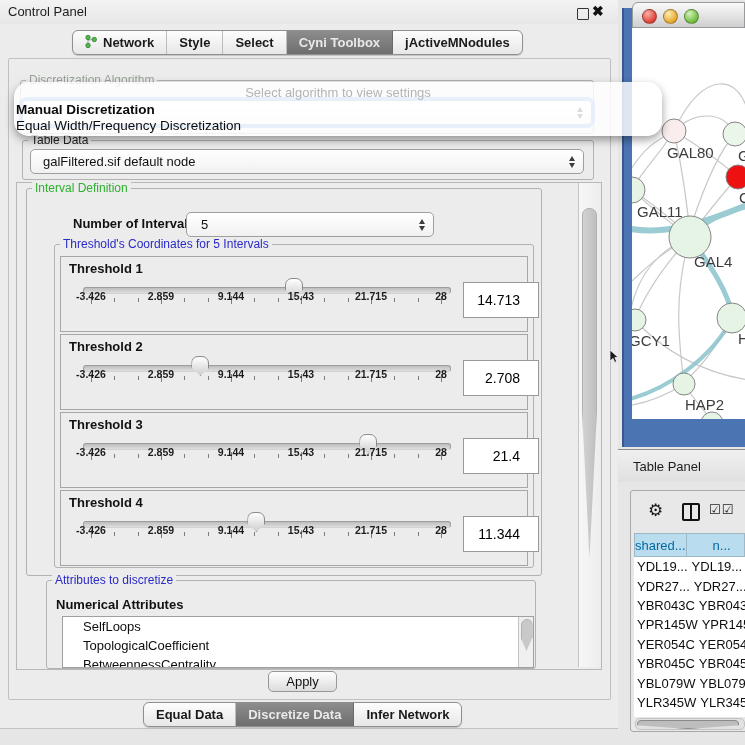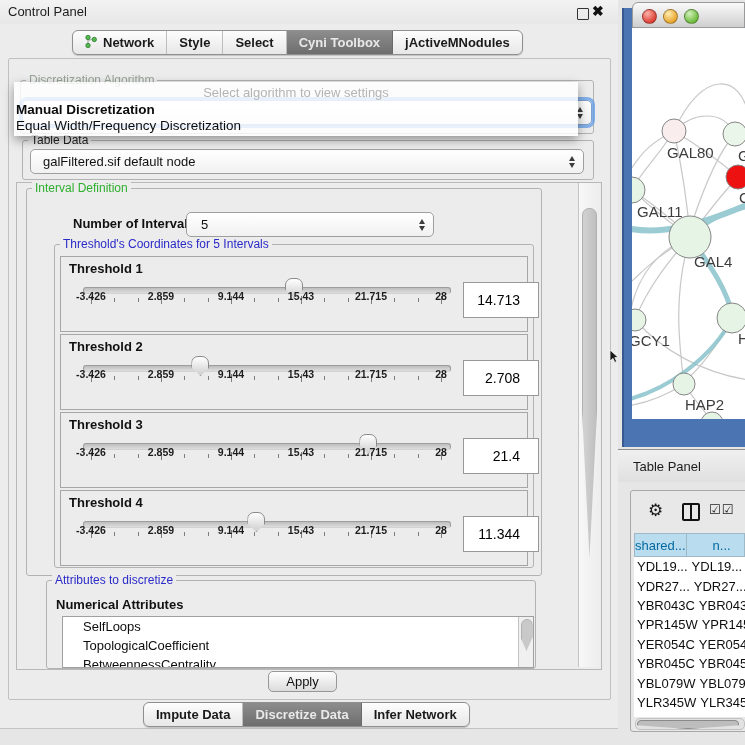--- a/index.html
+++ b/index.html
@@ -33,22 +33,22 @@
   
   .combo{position:absolute;background:linear-gradient(#ffffff,#f1f1f1);border:1px solid #9f9f9f;border-radius:5px;
          font-size:13px;color:#111;display:flex;align-items:center}
   .combo .val{padding-left:12px;white-space:nowrap}
   .combo .arrows{position:absolute;right:8px;top:50%;transform:translateY(-50%);display:flex;flex-direction:column;gap:2px;align-items:center}
   .arr-up{width:0;height:0;border-left:3.5px solid transparent;border-right:3.5px solid transparent;border-bottom:5px solid #3c3c3c}
   .arr-dn{width:0;height:0;border-left:3.5px solid transparent;border-right:3.5px solid transparent;border-top:5px solid #3c3c3c}
   .focus-ring{box-shadow:0 0 0 3px rgba(95,155,230,.75);border-color:#7d9fd0}
 
   
-  .popup{position:absolute;left:14px;top:82px;width:564px;height:54px;background:rgba(255,255,255,.82);
-         border-radius:0;box-shadow:0 4px 10px rgba(0,0,0,.38);z-index:30}
+  .popup{position:absolute;left:14px;top:82px;width:648px;height:54px;background:rgba(255,255,255,.82);
+         border-radius:15px;box-shadow:0 4px 10px rgba(0,0,0,.38);z-index:30}
   .popup .prompt{position:absolute;left:0;right:0;top:3px;text-align:center;font-size:13px;color:#b4b4b4}
   .popup .opt{position:absolute;left:2px;font-size:13.5px;color:#0c0c0c;white-space:nowrap}
   .popup .opt.sel{font-weight:bold;top:20px}
   .popup .opt.plain{top:36px}
 
   
   .viewport{position:absolute;left:16px;top:182px;width:584px;height:486px;border:1px solid #b8b8b8;background:#ececec}
   .vscroll{position:absolute;left:578px;top:183px;width:21px;height:484px;background:linear-gradient(90deg,#f7f7f7,#ededed);border-left:1px solid #c4c4c4}
   .vscroll .thumb{position:absolute;left:3px;top:25px;width:13px;height:348px;background:linear-gradient(90deg,#d2d2d2,#bfbfbf);border:1px solid #b0b0b0;border-radius:7px}
 
@@ -334,21 +334,21 @@
         <div class="attr-item">BetweennessCentrality</div>
         <div class="attr-scroll">
           <div class="thumb"></div>
         </div>
     </div>
 
     <div class="apply-btn">Apply</div>
 
     <div class="seg" style="left:143px;top:702px">
       <div class="tab">
-          <span>Impute Data</span>
+          <span>Equal Data</span>
         </div>
       <div class="tab dark">
           <span>Discretize Data</span>
         </div>
       <div class="tab">
           <span>Infer Network</span>
         </div>
     </div>
   </div>
 

